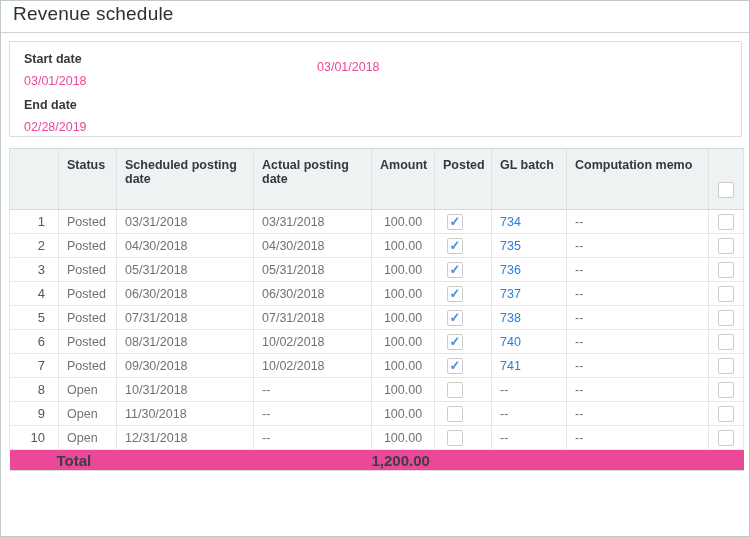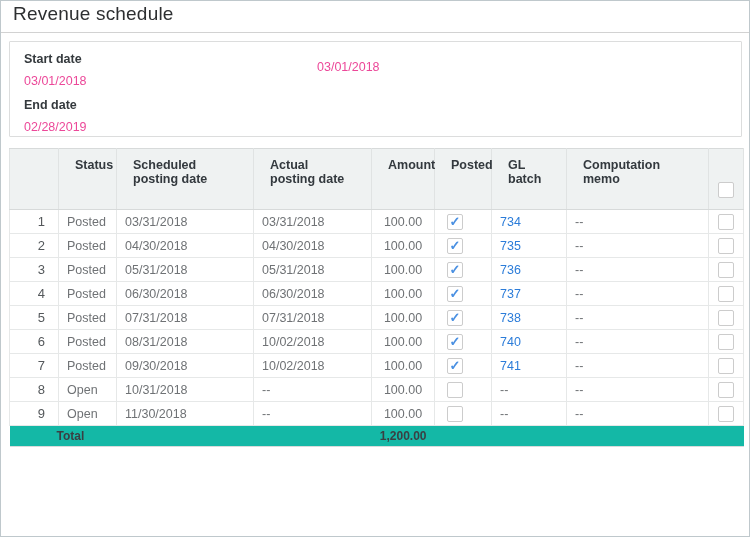--- a/index.html
+++ b/index.html
@@ -24,21 +24,21 @@
   .info-label { font-size:12.5px; font-weight:bold; color:#34393d; }
   .info-value { font-size:12.5px; color:#ec4899; margin-top:8px; }
 
   .table-wrap { position:absolute; left:8px; top:147px; width:734px; }
   table { border-collapse:collapse; table-layout:fixed; width:734px; }
 
   thead th {
     background:var(--headbg);
     border:1px solid #e0e3e3; border-top-color:#d7dada; border-bottom-color:#d7dada;
     height:61px; vertical-align:top; text-align:left;
-    padding:9px 16px 0; font-size:12.5px; font-weight:bold; color:#33393e;
+    padding:9px 8px 0; font-size:12.5px; font-weight:bold; color:#33393e;
   }
   thead th.c-amount { text-align:center; }
   thead th.c-select { vertical-align:bottom; text-align:center; padding:0 0 11px; }
 
   tbody td {
     border:1px solid #e6e8e8; height:24px; padding:0 8px;
     font-size:12.5px; color:#6f7275; background:#fff; vertical-align:middle;
     overflow:hidden; white-space:nowrap;
   }
   td.c-num { text-align:right; padding-right:13px; color:#54585b; font-size:13px; }
@@ -48,23 +48,23 @@
   a.gl-link { color:var(--link); text-decoration:none; }
 
   .cb {
     display:inline-block; width:16px; height:16px;
     border:1px solid #ccc; border-radius:2px; background:#fff;
     font-size:13px; line-height:14px; text-align:center;
     color:var(--check); font-weight:bold; vertical-align:middle;
   }
 
   tfoot td {
-    background:#14b8a6; height:21px;
+    background:#ec4899; height:21px;
     border-top:1px solid #d8dbdb; border-bottom:1px solid #d8dbdb;
-    font-size:12px; font-weight:bold; color:#3a3f43; vertical-align:middle;margin-left:31px;
+    font-size:15px; font-weight:bold; color:#3a3f43; vertical-align:middle;margin-left:31px;
   }
   tfoot td.t-label { padding-left:47px; }
   tfoot td.t-amount { text-align:right; padding-right:8px; }
 </style>
 </head>
 <body style="--link: #2b7cd9; --check: #4a90e2; --headbg: #eff2f2;">
 
 <div class="title-bar">
   <div class="page-title">Revenue schedule</div>
 </div>
@@ -208,20 +208,31 @@
           <td class="c-num">9</td>
           <td>Open</td>
           <td>11/30/2018</td>
           <td>--</td>
           <td class="c-amount">100.00</td>
           <td class="c-posted"><span class="cb"></span></td>
           <td><span>--</span></td>
           <td>--</td>
           <td class="c-select"><span class="cb"></span></td>
         </tr>
+        <tr>
+          <td class="c-num">10</td>
+          <td>Open</td>
+          <td>12/31/2018</td>
+          <td>--</td>
+          <td class="c-amount">100.00</td>
+          <td class="c-posted"><span class="cb"></span></td>
+          <td><span>--</span></td>
+          <td>--</td>
+          <td class="c-select"><span class="cb"></span></td>
+        </tr>
       </tbody>
     <tfoot>
       <tr>
         <td class="t-label" colspan="4">Total</td>
         <td class="t-amount">1,200.00</td>
         <td colspan="4"></td>
       </tr>
     </tfoot>
   </table>
 </div>

